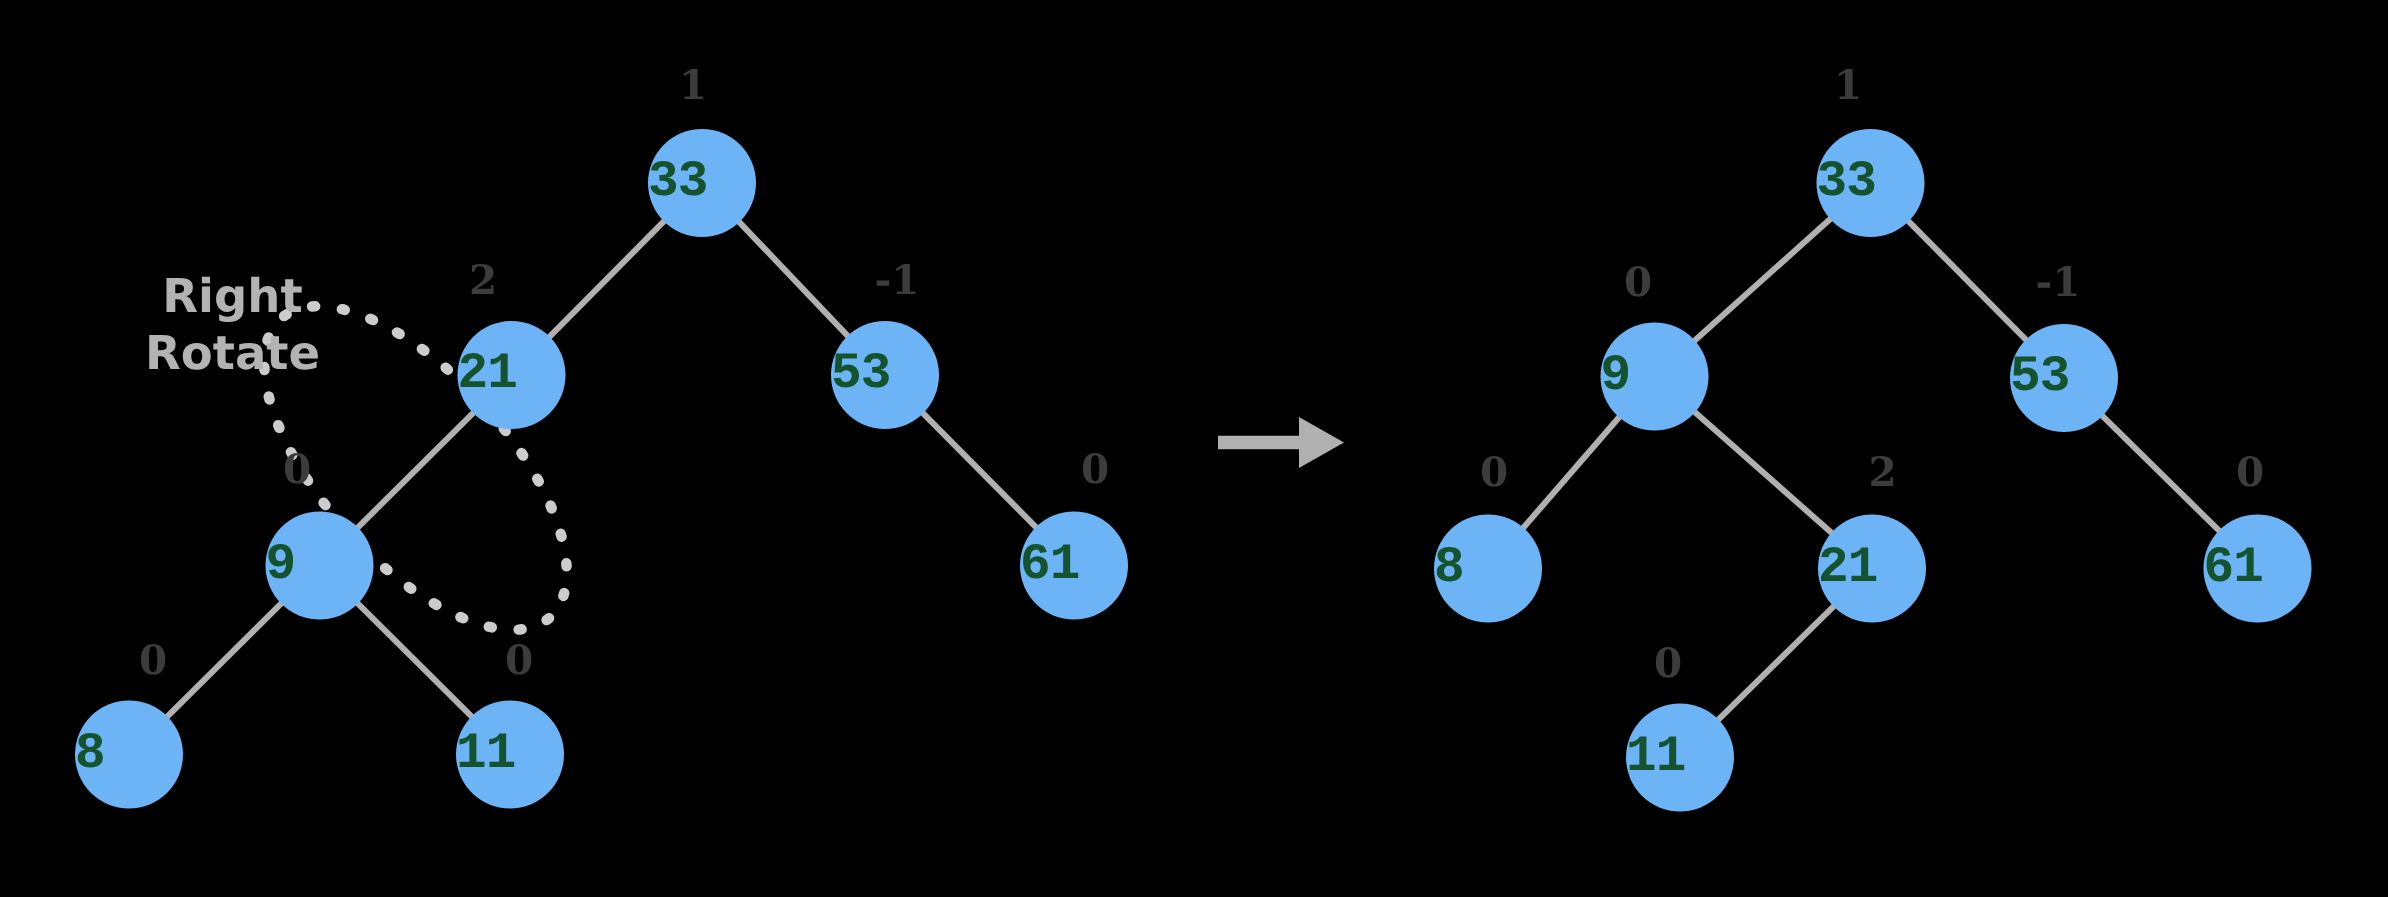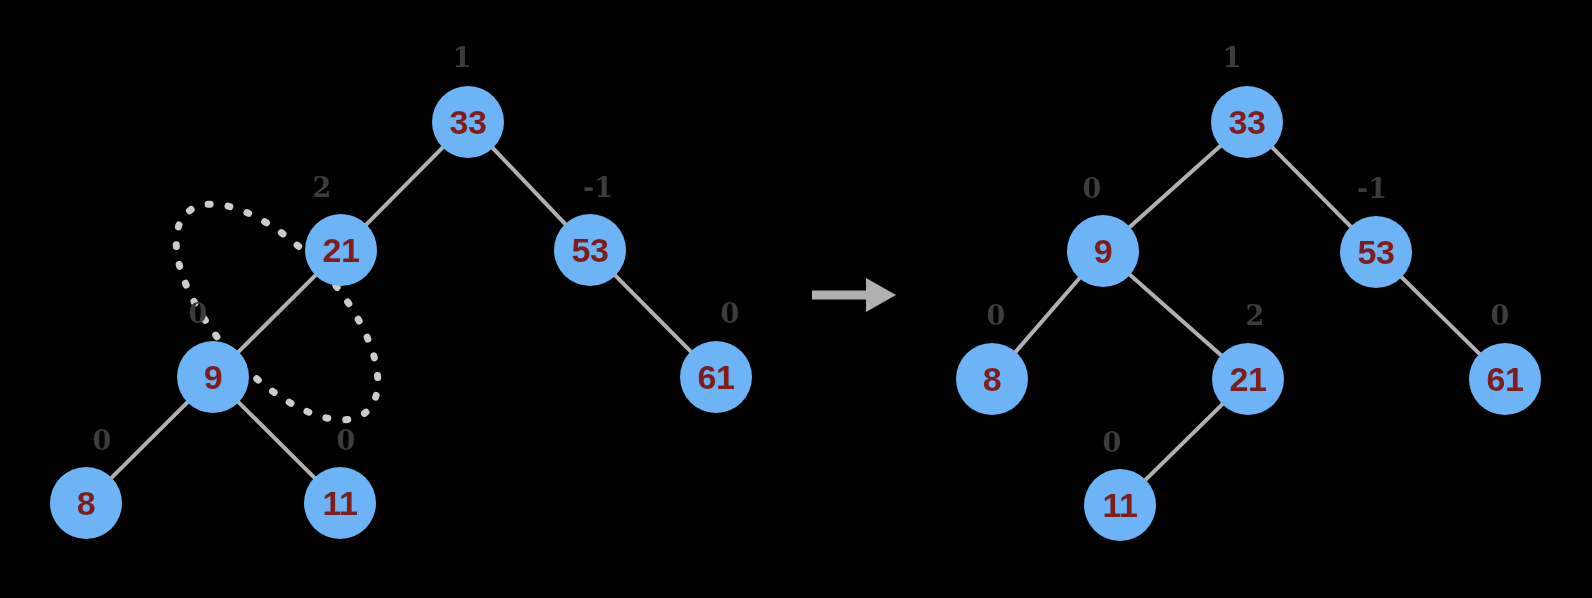--- a/index.html
+++ b/index.html
@@ -23,23 +23,22 @@
     left: 0;
     top: 0;
     width: 1592px;
     height: 598px;
   }
   .node-circle {
     position: absolute;
     border-radius: 50%;
     display: flex;
     align-items: center;
-    justify-content: center;
-    color: #7f1d1d;
-    font-family: Liberation Sans, sans-serif;
+    color: #14532d;
+    font-family: Liberation Mono, monospace;
     font-weight: bold;
     line-height: 1;
     letter-spacing: -0.5px;
     user-select: none;
   }
   .balance-label {
     position: absolute;
     color: #3c3c3c;
     font-family: "DejaVu Serif", serif;
     font-weight: bold;
@@ -83,20 +82,22 @@
       </g>
 
     <ellipse id="highlight-ellipse" cx="277" cy="312" rx="62" ry="134" transform="rotate(-42 277 312)" fill="none" stroke="#cccccc" stroke-width="7" stroke-linecap="round" stroke-dasharray="2 18"></ellipse>
 
     <g id="transition-arrow">
       <line x1="812" y1="295" x2="873" y2="295" stroke="#b0b0b0" stroke-width="9"></line>
       <polygon points="866,278 896,295 866,312" fill="#b0b0b0"></polygon>
     </g>
   </svg>
 
+  <div class="op-label" style="left:70px; top:180px; width:170px;">Right
+Rotate</div>
 
   <div id="nodes-before">
       <div class="balance-label" style="left: 438px; top: 44px; width: 48px; font-size: 27px; color: rgb(60, 60, 60);">1</div>
       <div class="node-circle" style="left: 432px; top: 86px; width: 72px; height: 72px; background: rgb(108, 180, 245); font-size: 34px;">
         <span>33</span>
       </div>
       <div class="balance-label" style="left: 298px; top: 174px; width: 48px; font-size: 27px; color: rgb(60, 60, 60);">2</div>
       <div class="node-circle" style="left: 305px; top: 214px; width: 72px; height: 72px; background: rgb(108, 180, 245); font-size: 34px;">
         <span>21</span>
       </div>

